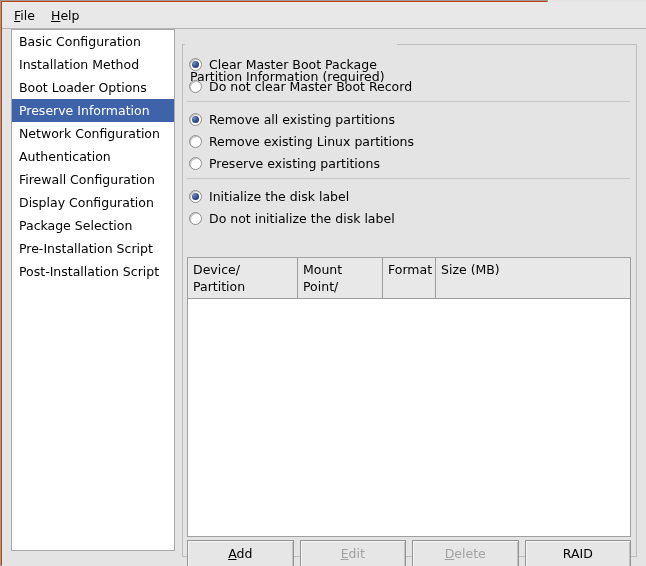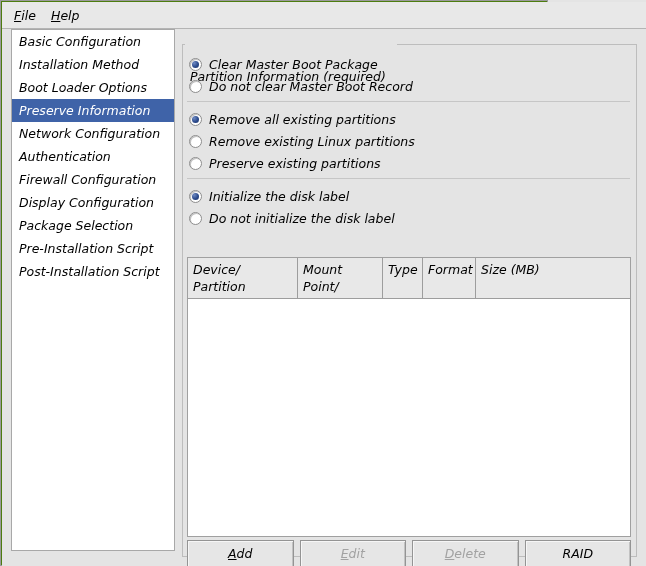--- a/index.html
+++ b/index.html
@@ -15,24 +15,23 @@
     color: #000000;
     overflow: hidden;
   }
 
   
   #window {
     position: absolute;
     left: 0; top: 0;
     width: 548px;
     height: 566px;
-    background: #4d7c0f;
+    background: #c2410c;
     border: 1px solid #9a9a9a;
     box-sizing: border-box;
-    font-style: italic;
   }
 
   
   #menubar {
     position: absolute;
     left: 1px; top: 1px;
     width: 644px;
     height: 27px;
     background: #e8e8e8;
     border-bottom: 1px solid #b4b4b4;
@@ -298,21 +297,20 @@
       <div class="radio-row" style="top:173px">
         <span class="radio-mark"></span><span class="radio-label">Do not initialize the disk label</span>
       </div>
 
       <div id="table-frame">
         <div id="table-header">
           <div class="th" style="width:110px">Device/
 Partition Number</div>
           <div class="th" style="width:85px">Mount Point/
 RAID</div>
-          <div class="th" style="width:40px">Type</div>
           <div class="th" style="width:53px">Format</div>
           <div class="th" style="flex:1 1 auto">Size (MB)</div>
         </div>
         <div id="table-body"></div>
       </div>
 
       <div id="button-row">
         <div class="btn"><span class="acc">A</span><span>dd</span></div>
         <div class="btn disabled"><span class="acc">E</span><span>dit</span></div>
         <div class="btn disabled"><span class="acc">D</span><span>elete</span></div>

